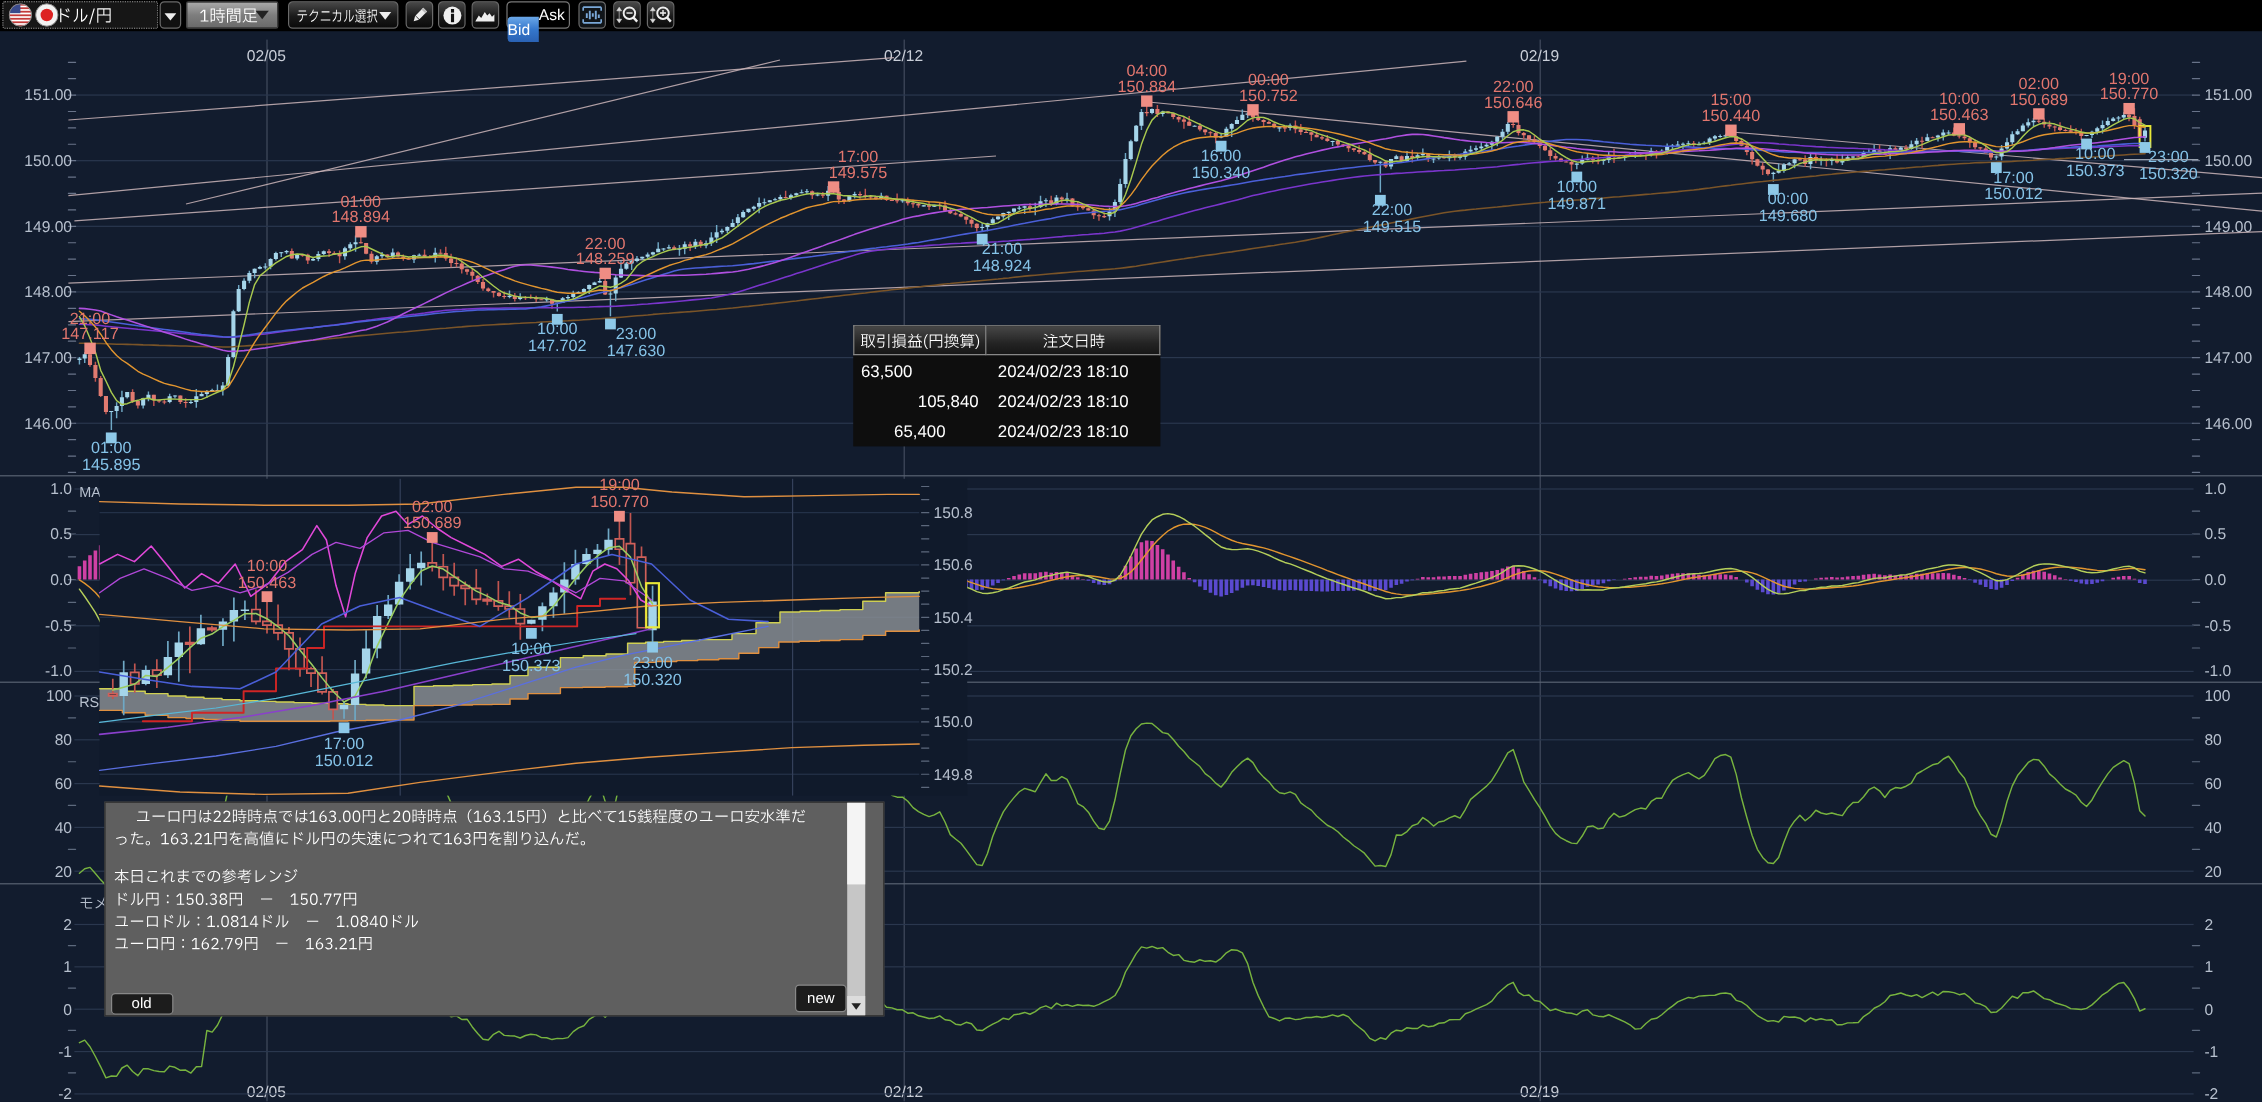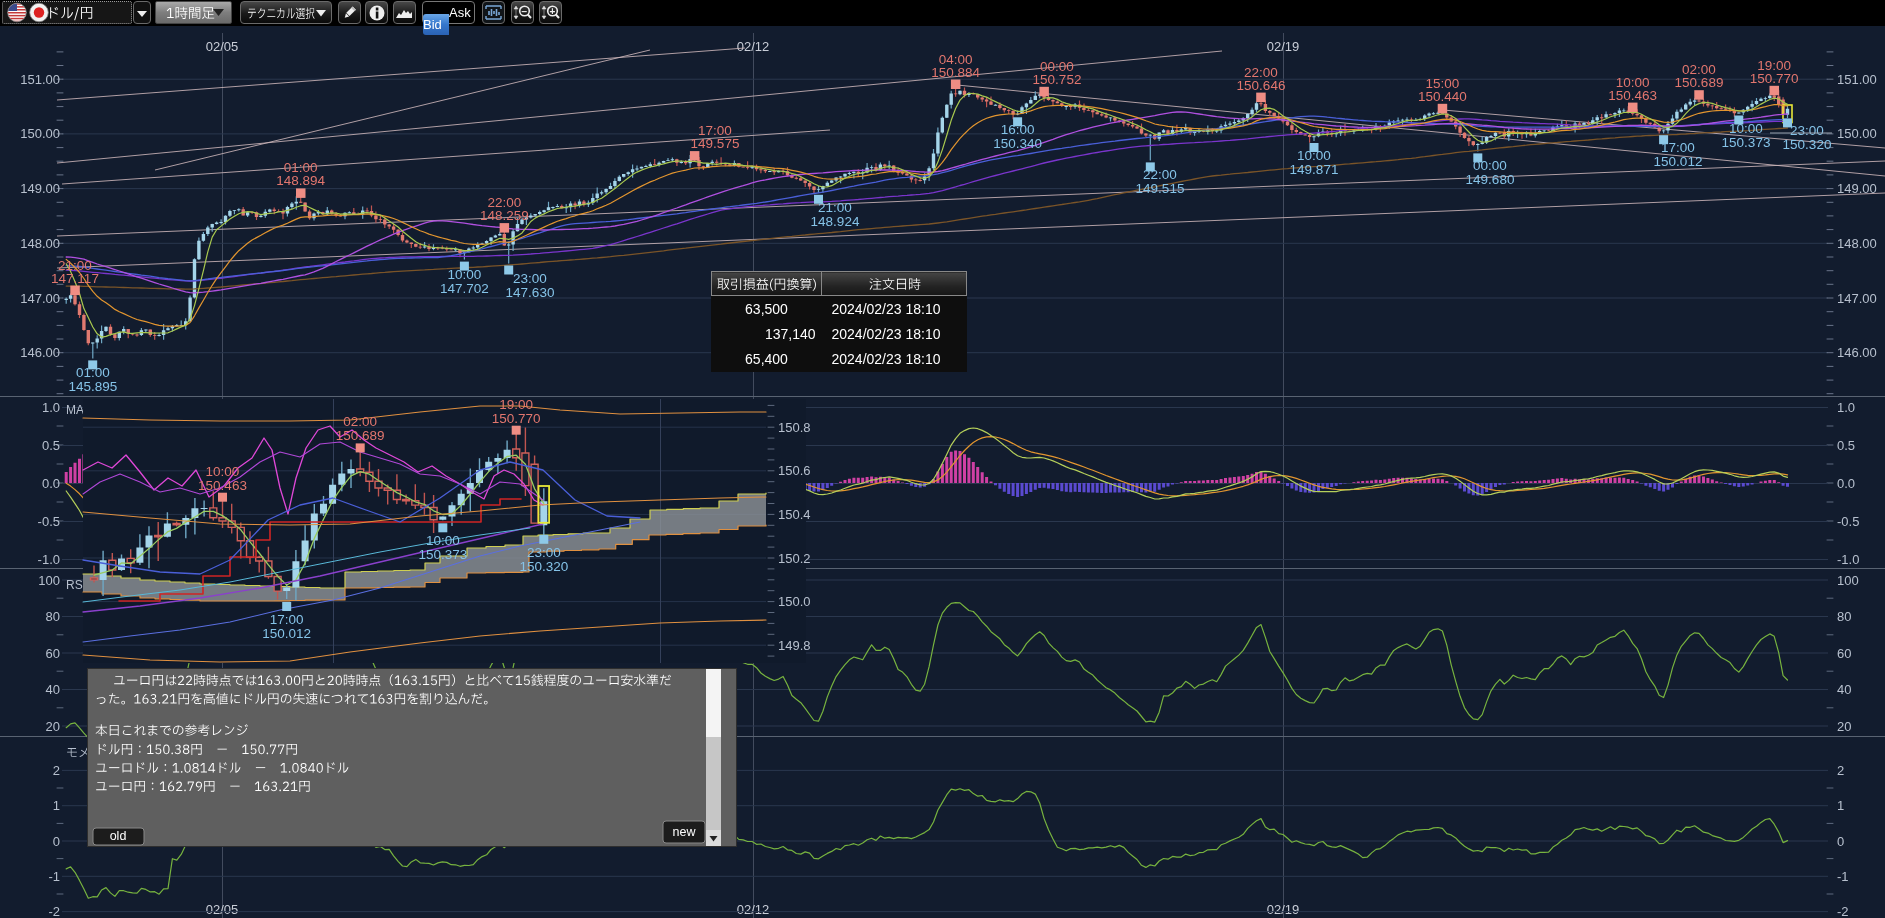--- a/index.html
+++ b/index.html
@@ -411,25 +411,25 @@
         <text x="11.5" y="10.5" font-size="10" fill="#eee" text-anchor="middle" font-weight="bold">+</text>
       </svg></div>
   </div>
 <table class="pl">
     <tbody>
       <tr>
         <th style="width:110px"></th>
         <th style="width:145px"></th>
       </tr>
       <tr>
-        <td style="text-align:center">63,500</td>
+        <td style="text-align:left">63,500</td>
         <td style="text-align:left;padding-left:10px">2024/02/23 18:10</td>
       </tr>
       <tr>
-        <td style="text-align:right">137,140</td>
+        <td style="text-align:right">105,840</td>
         <td style="text-align:left;padding-left:10px">2024/02/23 18:10</td>
       </tr>
       <tr>
         <td style="text-align:center">65,400</td>
         <td style="text-align:left;padding-left:10px">2024/02/23 18:10</td>
       </tr>
     </tbody>
   </table>
 <svg style="position:absolute;left:711px;top:271px;z-index:7" width="258" height="28" viewBox="0 0 258 28">
     <g transform="translate(5.9,18.0) scale(0.013000,-0.013000)" fill="#fff">

